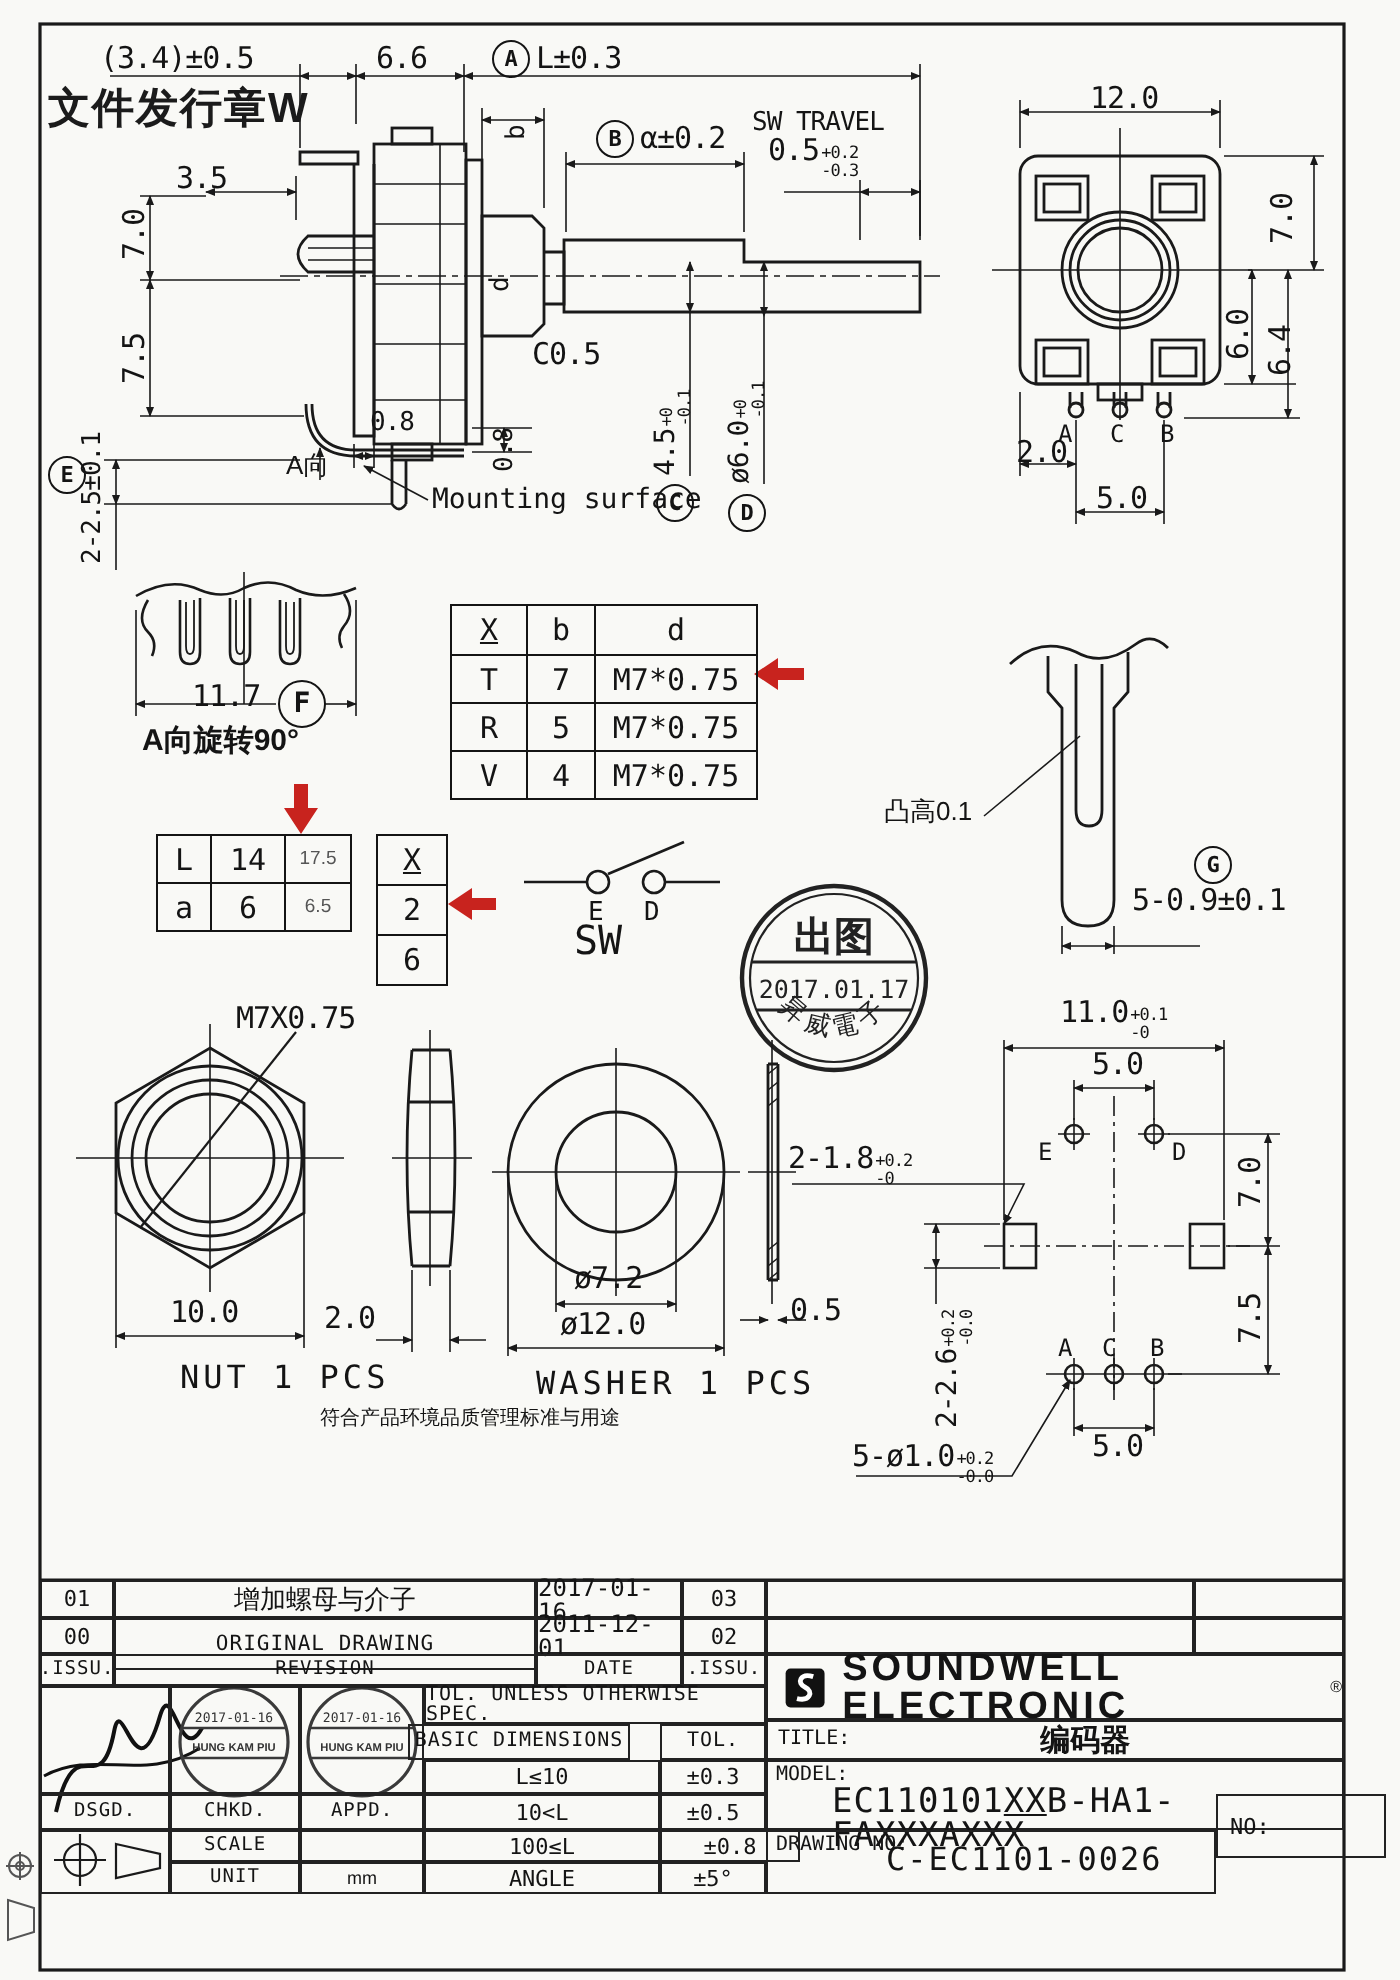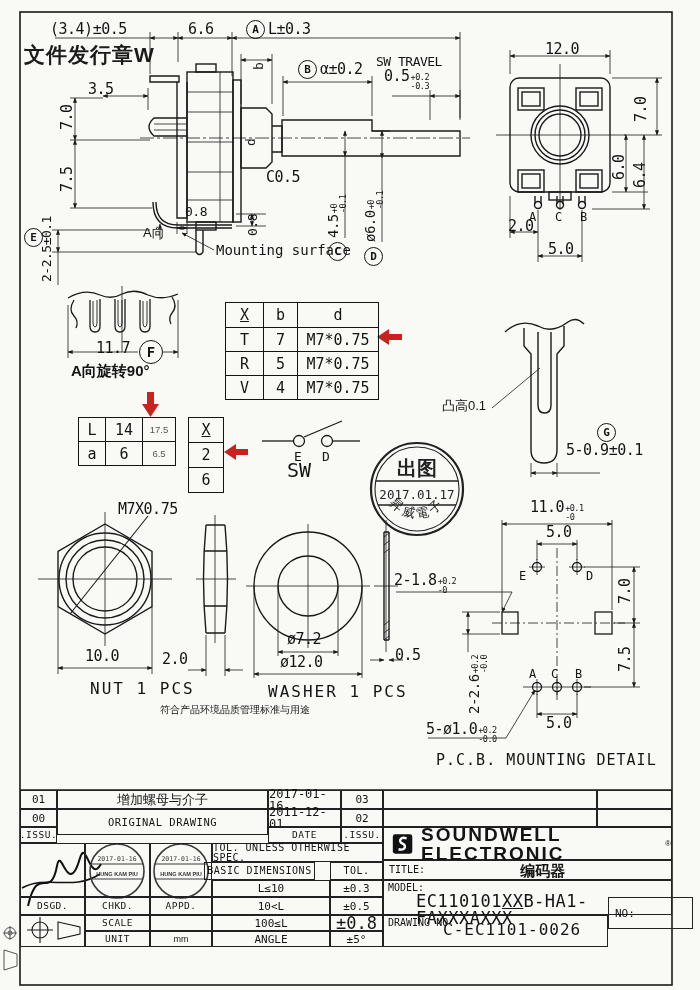--- a/index.html
+++ b/index.html
@@ -444,21 +444,20 @@
 <div class="t mono fs12" style="left:529px;top:668px">A</div>
 <div class="t mono fs12" style="left:551px;top:668px">C</div>
 <div class="t mono fs12" style="left:575px;top:668px">B</div>
 <div class="t dim" style="left:546px;top:716px">5.0</div>
 <div class="t" style="left:426px;top:721px">
   <span class="dim">5-ø1.0</span><span class="tol">
         <span>+0.2</span>
         <span>-0.0</span>
       </span>
 </div>
-<div class="t mono fs15" style="left:436px;top:753px;letter-spacing:1px">P.C.B. MOUNTING DETAIL</div>
 
 <div class="t sans" style="left:160px;top:705px;font-size:10px">符合产品环境品质管理标准与用途</div>
 
 <div class="cell mono" style="left:20px;top:790px;width:37px;height:19px">
       <span>01</span>
     </div>
 <div class="cell sans" style="left:57px;top:790px;width:211px;height:19px;font-size:13px">
       <span>增加螺母与介子</span>
     </div>
 <div class="cell mono" style="left:268px;top:790px;width:73px;height:19px;font-size:12px">
@@ -480,20 +479,23 @@
       <span>2011-12-01</span>
     </div>
 <div class="cell mono" style="left:341px;top:809px;width:42px;height:18px">
       <span>02</span>
     </div>
 <div class="cell" style="left:383px;top:809px;width:214px;height:18px"></div>
 <div class="cell" style="left:597px;top:809px;width:75px;height:18px"></div>
 
 <div class="cell lab" style="left:20px;top:827px;width:37px;height:16px">
       <span>.ISSU.</span>
+    </div>
+<div class="cell lab" style="left:57px;top:827px;width:211px;height:16px">
+      <span>REVISION</span>
     </div>
 <div class="cell lab" style="left:268px;top:827px;width:73px;height:16px">
       <span>DATE</span>
     </div>
 <div class="cell lab" style="left:341px;top:827px;width:42px;height:16px">
       <span>.ISSU.</span>
     </div>
 
 <div class="cell companybar" style="left:383px;top:827px;width:289px;height:33px">
   <svg width="26" height="26" viewBox="0 0 26 26">
@@ -545,21 +547,21 @@
     </div>
 <div class="cell mono" style="left:212px;top:897px;width:118px;height:18px;font-size:11px">
       <span>10&lt;L</span>
     </div>
 <div class="cell mono" style="left:330px;top:897px;width:53px;height:18px;font-size:11px">
       <span>±0.5</span>
     </div>
 <div class="cell mono" style="left:212px;top:915px;width:118px;height:16px;font-size:11px">
       <span>100≤L</span>
     </div>
-<div class="cell mono" style="left:330px;top:915px;width:53px;height:16px;font-size:17px">
+<div class="cell mono" style="left:330px;top:915px;width:70px;height:16px;font-size:11px">
       <span>±0.8</span>
     </div>
 <div class="cell mono" style="left:212px;top:931px;width:118px;height:16px;font-size:11px">
       <span>ANGLE</span>
     </div>
 <div class="cell mono" style="left:330px;top:931px;width:53px;height:16px;font-size:11px">
       <span>±5°</span>
     </div>
 
 <div class="cell" style="left:383px;top:860px;width:289px;height:20px;justify-content:flex-start;padding-left:5px">

